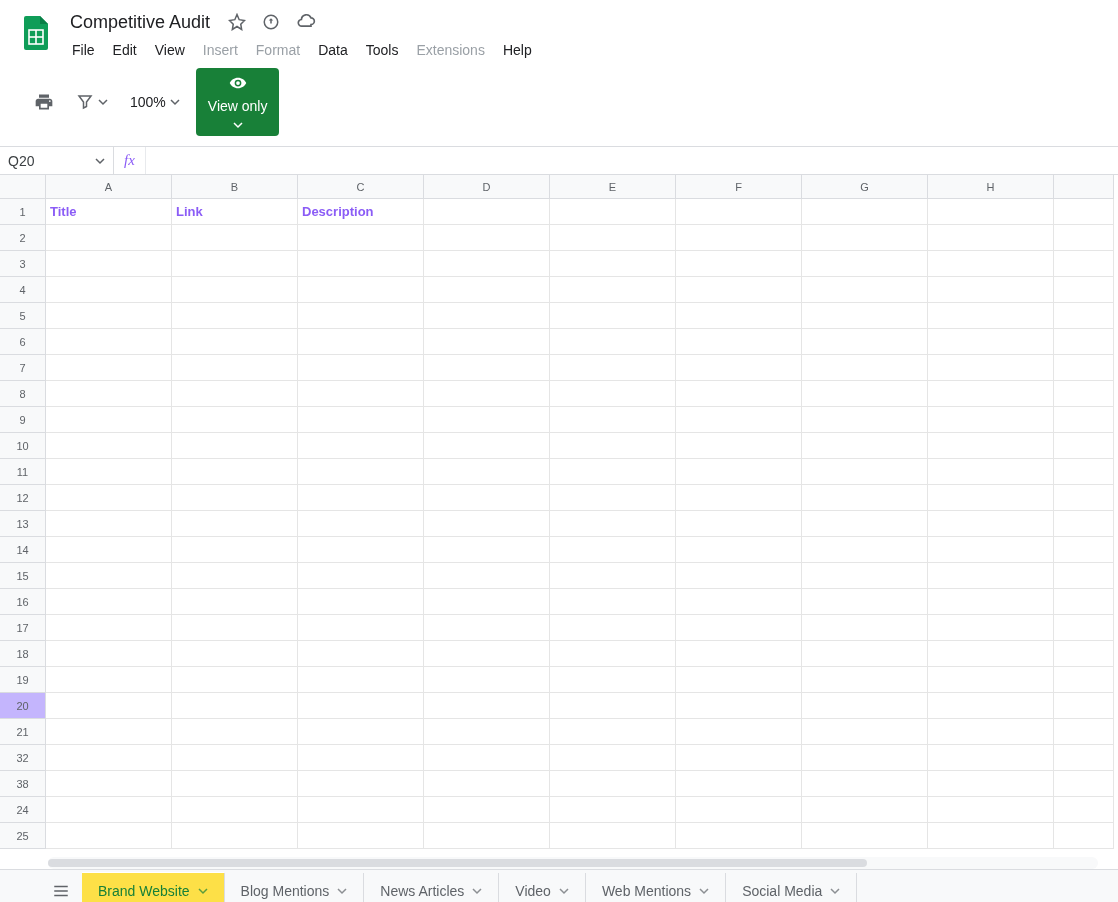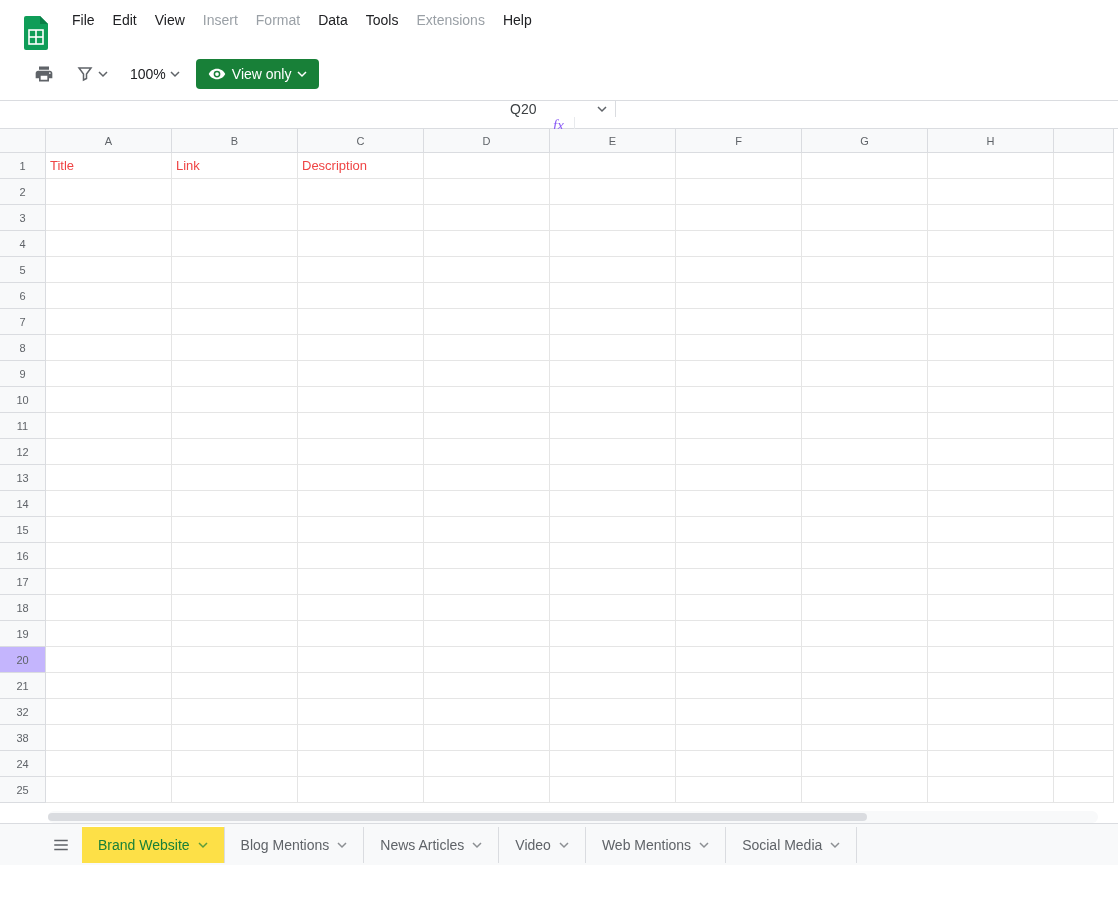--- a/index.html
+++ b/index.html
@@ -13,37 +13,37 @@
     .doc-title { font-size: 18px; color: #202124; padding: 2px 6px; }
     .title-icon { color: #5f6368; padding: 4px; cursor: pointer; display: flex; align-items: center; }
     .menu-bar { display: flex; gap: 2px; }
     .menu-item { padding: 4px 8px; font-size: 14px; color: #202124; cursor: pointer; border-radius: 4px; }
     .menu-item.disabled { color: #9aa0a6; cursor: default; }
     
     
     .toolbar { display: flex; align-items: center; padding: 6px 12px 10px 28px; border-bottom: 1px solid #dadce0; gap: 10px; }
     .toolbar-btn { color: #5f6368; padding: 6px; cursor: pointer; display: flex; align-items: center; border-radius: 4px; }
     .zoom-select { display: flex; align-items: center; gap: 4px; font-size: 14px; color: #202124; padding: 4px 6px; cursor: pointer; }
-    .view-only-btn { display: flex; align-items: center; gap: 6px; background: #188038; color: #fff; padding: 6px 12px; border-radius: 4px; font-size: 14px; font-weight: 500; cursor: pointer; }
-    
-    
-    .formula-bar { display: flex; align-items: center; border-bottom: 1px solid #dadce0; height: 28px; flex-direction: column; }
+    .view-only-btn { display: flex; align-items: center; gap: 6px; background: #188038; color: #fff; padding: 6px 12px; border-radius: 4px; font-size: 14px; font-weight: 500; cursor: pointer; flex-direction: column; }
+    
+    
+    .formula-bar { display: flex; align-items: center; border-bottom: 1px solid #dadce0; height: 28px; }
     .name-box { width: 114px; display: flex; align-items: center; justify-content: space-between; padding: 0 8px; border-right: 1px solid #dadce0; height: 100%; font-size: 14px; color: #3c4043; }
     .fx-label { padding: 0 10px; color: #8b5cf6; font-style: italic; font-family: serif; font-size: 15px; border-right: 1px solid #e8eaed; height: 100%; display: flex; align-items: center; }
     .formula-input { flex: 1; padding: 0 8px; font-size: 14px; height: 100%; border: none; outline: none; }
     
     
     .grid-container { position: relative; overflow: hidden; height: 680px; background: #fff; }
     .grid { display: grid; grid-template-columns: 46px repeat(8, 126px) 60px; }
     .corner-cell { background: #f8f9fa; border-right: 1px solid #dadce0; border-bottom: 1px solid #dadce0; height: 24px; }
     .col-header { background: #f8f9fa; border-right: 1px solid #dadce0; border-bottom: 1px solid #dadce0; height: 24px; display: flex; align-items: center; justify-content: center; font-size: 11px; color: #5f6368; cursor: pointer; }
     .row-header { background: #f8f9fa; border-right: 1px solid #dadce0; border-bottom: 1px solid #dadce0; height: 26px; display: flex; align-items: center; justify-content: center; font-size: 11px; color: #5f6368; cursor: pointer; }
     .row-header.selected { background: #c4b5fd; }
     .cell { border-right: 1px solid #e5e5e5; border-bottom: 1px solid #e5e5e5; height: 26px; padding: 2px 4px; font-size: 13px; display: flex; align-items: center; overflow: hidden; cursor: cell; }
-    .cell.bold { font-weight: normal; color: #ef4444; }
+    .cell.bold { font-weight: bold; color: #8b5cf6; }
     
     
     .hscroll { height: 12px; background: #f8f9fa; position: relative; margin: 2px 20px 0 48px; border-radius: 6px; }
     .hscroll-thumb { position: absolute; left: 0; width: 78%; height: 8px; top: 2px; background: #dadce0; border-radius: 4px; }
     
     
     .tab-bar { display: flex; align-items: center; background: #f8f9fa; border-top: 1px solid #dadce0; height: 42px; padding-left: 40px; }
     .tab-menu-btn { padding: 8px 12px; color: #5f6368; cursor: pointer; display: flex; align-items: center; }
     .tab { display: flex; align-items: center; gap: 8px; padding: 10px 16px; font-size: 14px; color: #5f6368; cursor: pointer; font-weight: 500; border-right: 1px solid #dadce0; }
     .tab.active { background: #fde047; color: #188038; border-top: none; position: relative; }
@@ -59,20 +59,39 @@
   <div class="logo">
     <svg width="40" height="40" viewBox="0 0 40 40">
       <path d="M10 4 h14 l8 8 v24 a2 2 0 0 1 -2 2 h-20 a2 2 0 0 1 -2 -2 v-30 a2 2 0 0 1 2 -2 z" fill="#0f9d58"></path>
       <path d="M24 4 l8 8 h-8 z" fill="#087f46"></path>
       <rect x="13" y="18" width="14" height="14" fill="none" stroke="#fff" stroke-width="1.6"></rect>
       <line x1="13" y1="25" x2="27" y2="25" stroke="#fff" stroke-width="1.6"></line>
       <line x1="20" y1="18" x2="20" y2="32" stroke="#fff" stroke-width="1.6"></line>
     </svg>
   </div>
   <div class="header-content">
+    <div class="title-row">
+      <span class="doc-title">Competitive Audit</span>
+      <span class="title-icon">
+        <svg width="18" height="18" viewBox="0 0 24 24" fill="none" stroke="#5f6368" stroke-width="2">
+            <path d="M12 2l2.9 6.9L22 10l-5 4.9 1.2 7.1L12 18l-6.2 4 1.2-7.1L2 10l7.1-1.1z"></path>
+          </svg>
+      </span>
+      <span class="title-icon">
+        <svg width="18" height="18" viewBox="0 0 24 24" fill="none" stroke="#5f6368" stroke-width="2">
+            <circle cx="12" cy="12" r="9"></circle>
+            <path d="M12 7l-3 3h2v4h2v-4h2z" fill="#5f6368" stroke="none"></path>
+          </svg>
+      </span>
+      <span class="title-icon">
+        <svg width="20" height="20" viewBox="0 0 24 24" fill="none" stroke="#5f6368" stroke-width="2">
+            <path d="M18 15a4 4 0 0 0 0-8 6 6 0 0 0-11.5 2A4 4 0 0 0 7 17h11z"></path>
+          </svg>
+      </span>
+    </div>
     <div class="menu-bar">
       <span class="menu-item">File</span>
       <span class="menu-item">Edit</span>
       <span class="menu-item">View</span>
       <span class="menu-item disabled">Insert</span>
       <span class="menu-item disabled">Format</span>
       <span class="menu-item">Data</span>
       <span class="menu-item">Tools</span>
       <span class="menu-item disabled">Extensions</span>
       <span class="menu-item">Help</span>

